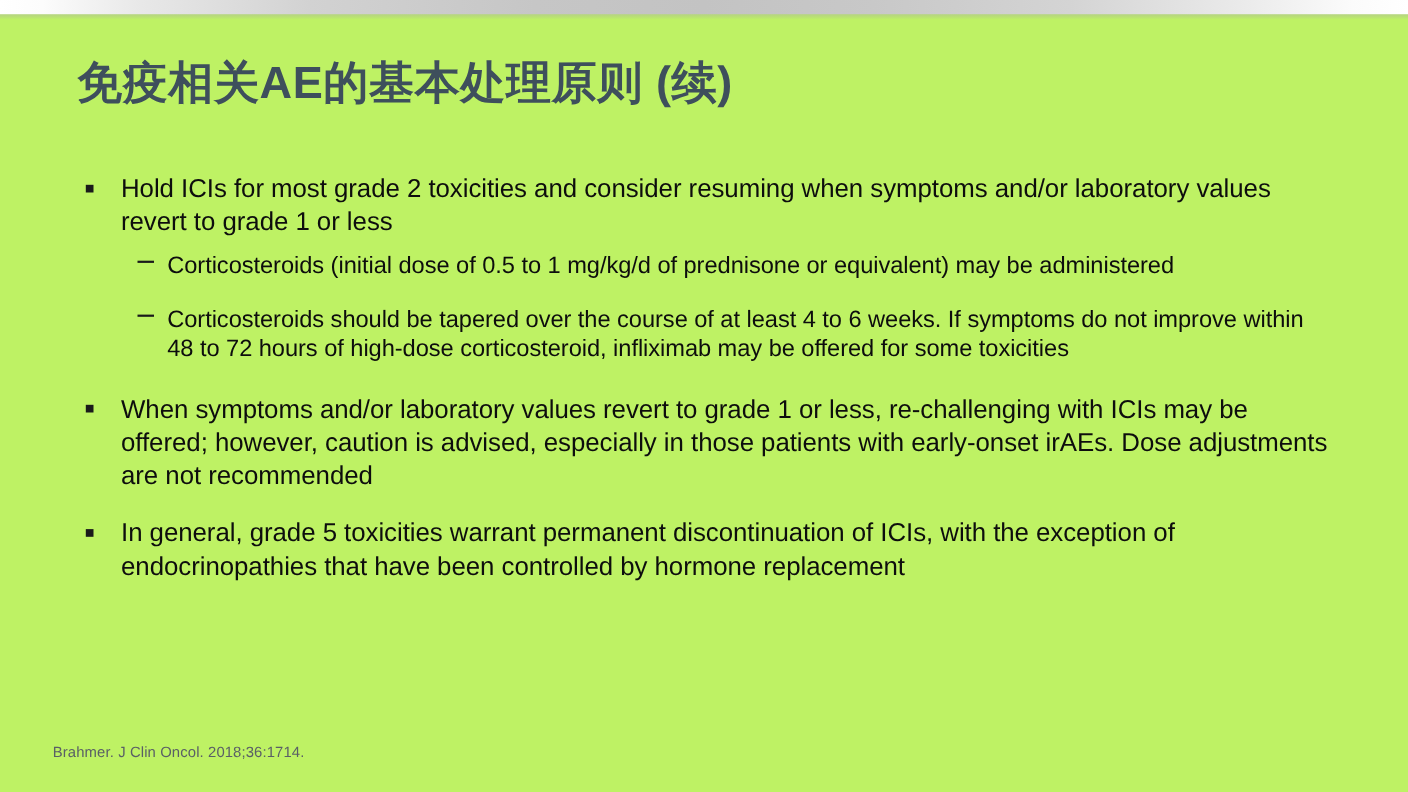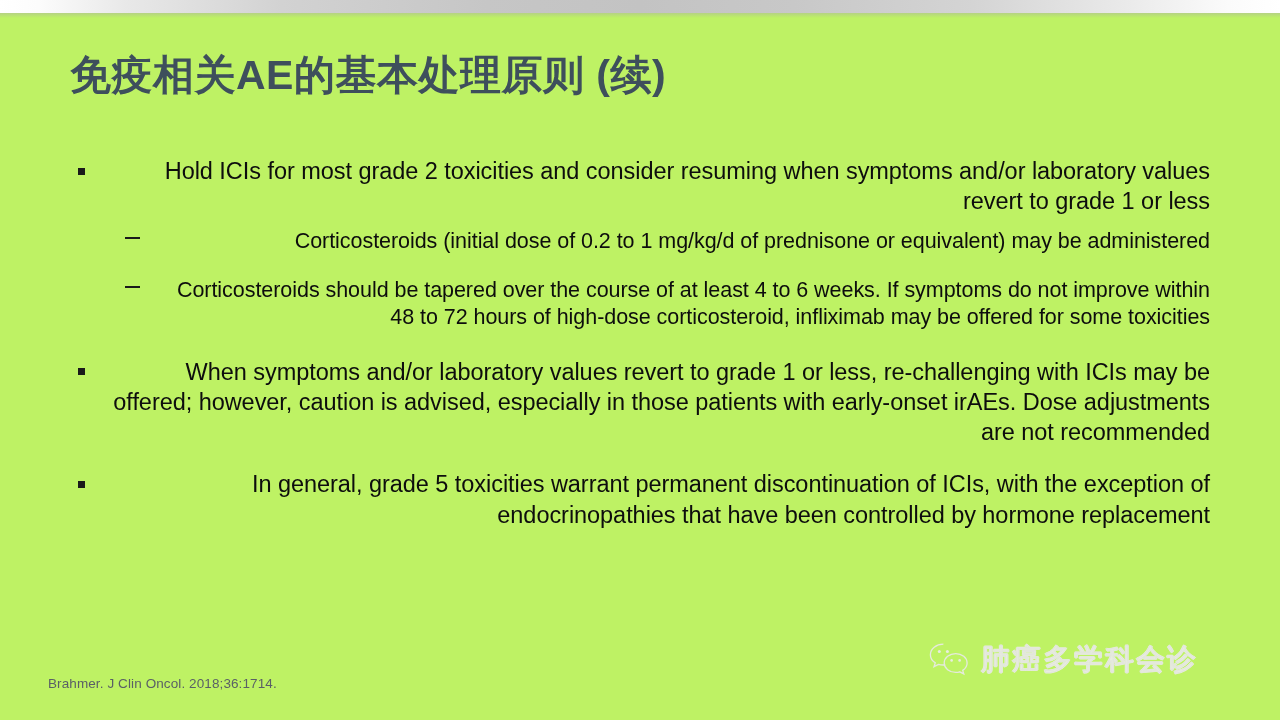--- a/index.html
+++ b/index.html
@@ -61,21 +61,20 @@
     white-space: nowrap;
   }
 
   
   #content {
     position: absolute;
     left: 70px;
     top: 156px;
     width: 1140px;
     color: #0d0d0d;
-    text-align: right;
   }
 
   .lvl1 {
     position: relative;
     padding-left: 40px;
     font-size: 23.5px;
     line-height: 1.29;
     margin-bottom: 15px;
     letter-spacing: -0.05px;
   }
@@ -163,21 +162,21 @@
 
   <div id="content">
 
     <div class="lvl1 tight">
       <span class="bullet"></span>
       <span>Hold ICIs for most grade 2 toxicities and consider resuming when symptoms and/or laboratory values revert to grade 1 or less</span>
     </div>
 
     <div class="lvl2 gap-lg">
       <span class="dash"></span>
-      <span>Corticosteroids (initial dose of 0.2 to 1 mg/kg/d of prednisone or equivalent) may be administered</span>
+      <span>Corticosteroids (initial dose of 0.5 to 1 mg/kg/d of prednisone or equivalent) may be administered</span>
     </div>
 
 
     <div class="lvl2 gap-xl">
       <span class="dash"></span>
       <span>Corticosteroids should be tapered over the course of at least 4 to 6 weeks. If symptoms do not improve within 48 to 72 hours of high-dose corticosteroid, infliximab may be offered for some toxicities</span>
     </div>
 
     <div class="lvl1 gap-lg">
       <span class="bullet"></span>
@@ -186,29 +185,14 @@
 
     <div class="lvl1">
       <span class="bullet"></span>
       <span>In general, grade 5 toxicities warrant permanent discontinuation of ICIs, with the exception of endocrinopathies that have been controlled by hormone replacement</span>
     </div>
 
   </div>
 
   <div id="citation">Brahmer. J Clin Oncol. 2018;36:1714.</div>
 
-  <div id="watermark">
-    <svg class="wm-logo" viewBox="0 0 44 40">
-      <g fill="none" stroke="#e9e9e9" stroke-width="1.3">
-        <path d="M15.4 4.2C8.2 4.2 2.4 8.9 2.4 14.7c0 3.3 1.9 6.2 4.9 8.1l-1.3 3.9 4.5-2.3c1.5 .4 3.1 .6 4.9 .6 .6 0 1.2 0 1.8-.1"></path>
-        <path d="M27.8 13.6c-6.4 0-11.6 4.2-11.6 9.4 0 5.2 5.2 9.4 11.6 9.4 1.4 0 2.7-.2 3.9-.6l4.1 2.1-1.1-3.5c2.7-1.7 4.4-4.3 4.4-7.4 0-5.2-5.2-9.4-11.3-9.4z"></path>
-      </g>
-      <g fill="#ececec">
-        <circle cx="11.3" cy="11.4" r="1.5"></circle>
-        <circle cx="19.4" cy="11.4" r="1.5"></circle>
-        <circle cx="23.6" cy="20.4" r="1.3"></circle>
-        <circle cx="31.6" cy="20.4" r="1.3"></circle>
-      </g>
-    </svg>
-    <span class="wm-text">肺癌多学科会诊</span>
-  </div>
 
 </div>
 
 </body></html>

